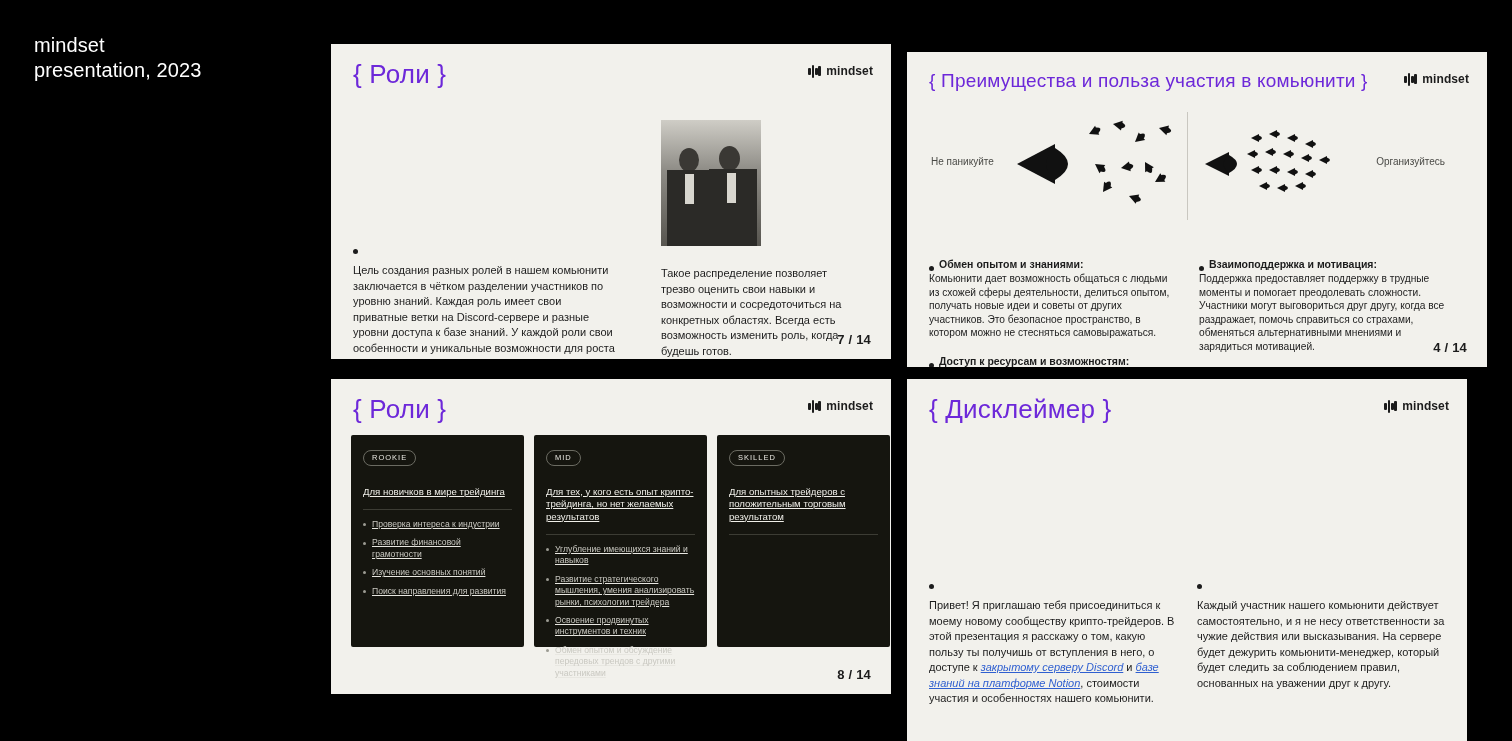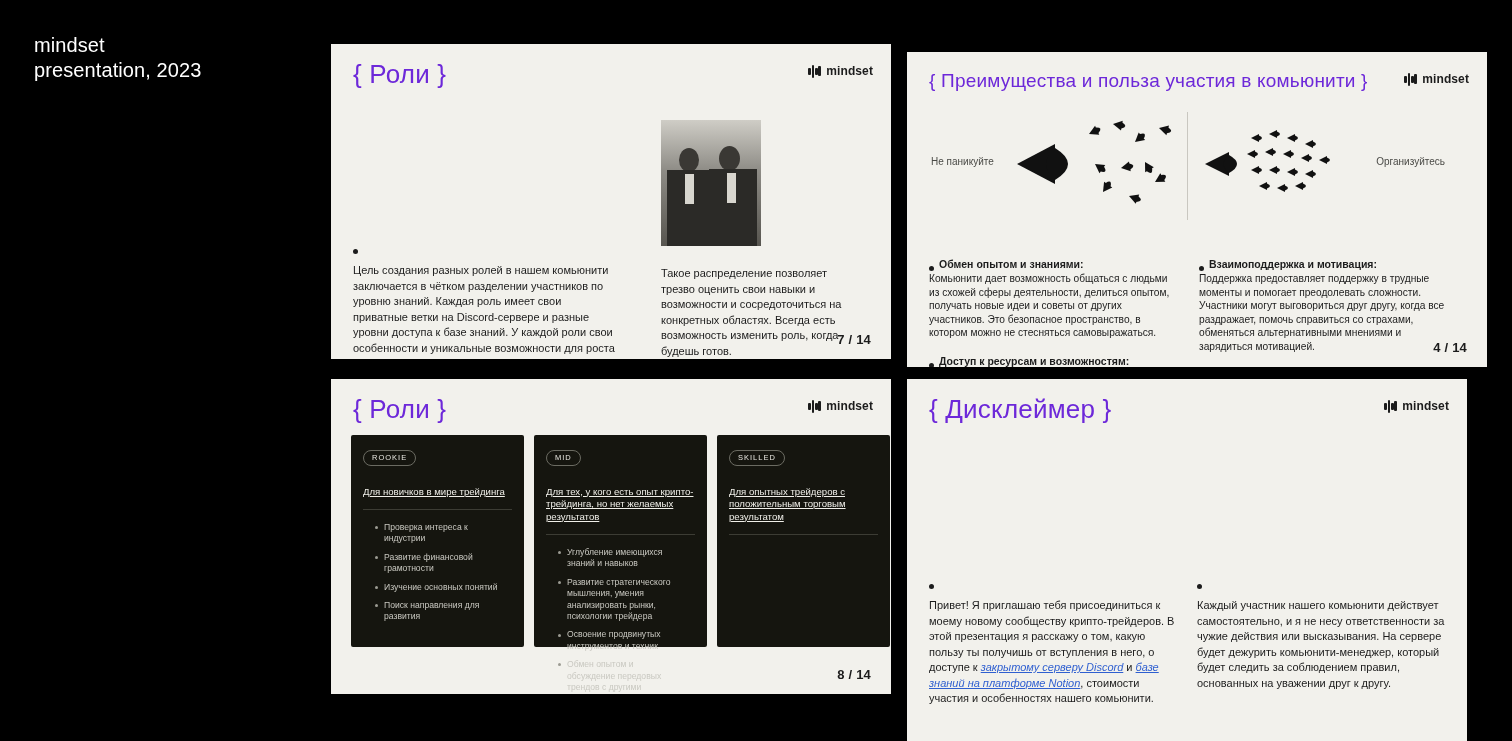--- a/index.html
+++ b/index.html
@@ -173,21 +173,21 @@
   .card-head {
     font-size: 9.6px;
     line-height: 12.5px;
     margin-top: 20px;
     color: #f0efe9;
     text-decoration: underline;
   }
   .card-rule {
     height: 1px; background: #3c3c34; margin: 11px 0 9px 0;
   }
-  .card-list { list-style: none; margin: 12px; padding: 0; }
+  .card-list { list-style: none; margin: 0; padding: 0; text-decoration: underline; }
   .card-list li {
     position: relative;
     padding-left: 9px;
     font-size: 8.6px;
     line-height: 11.4px;
     color: #c9c8c1;
     margin-bottom: 7px;
   }
   .card-list li::before {
     content: "";

